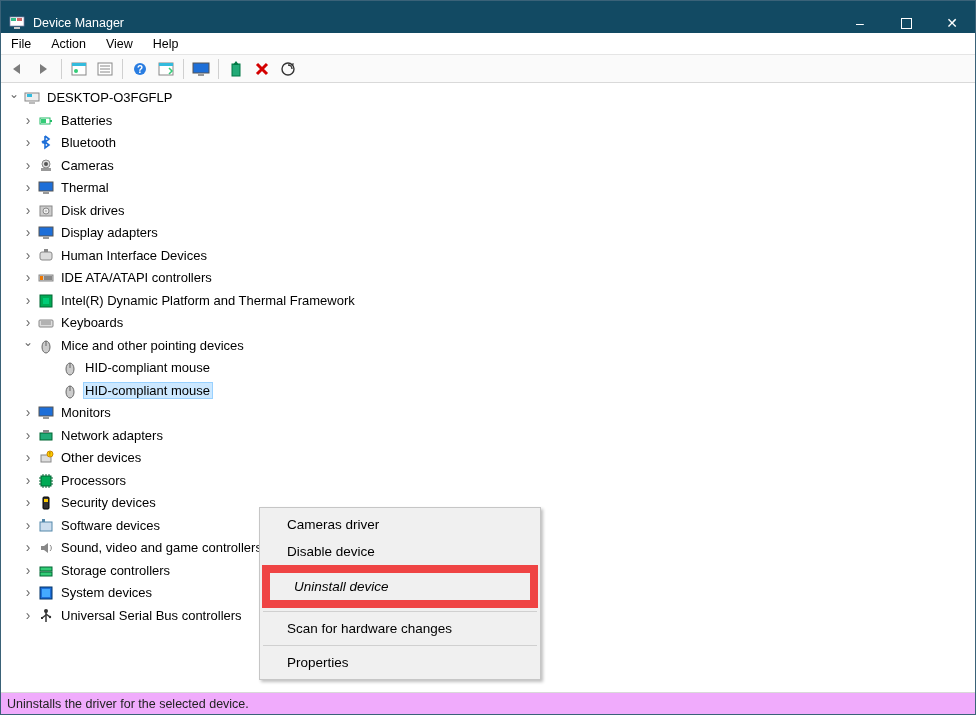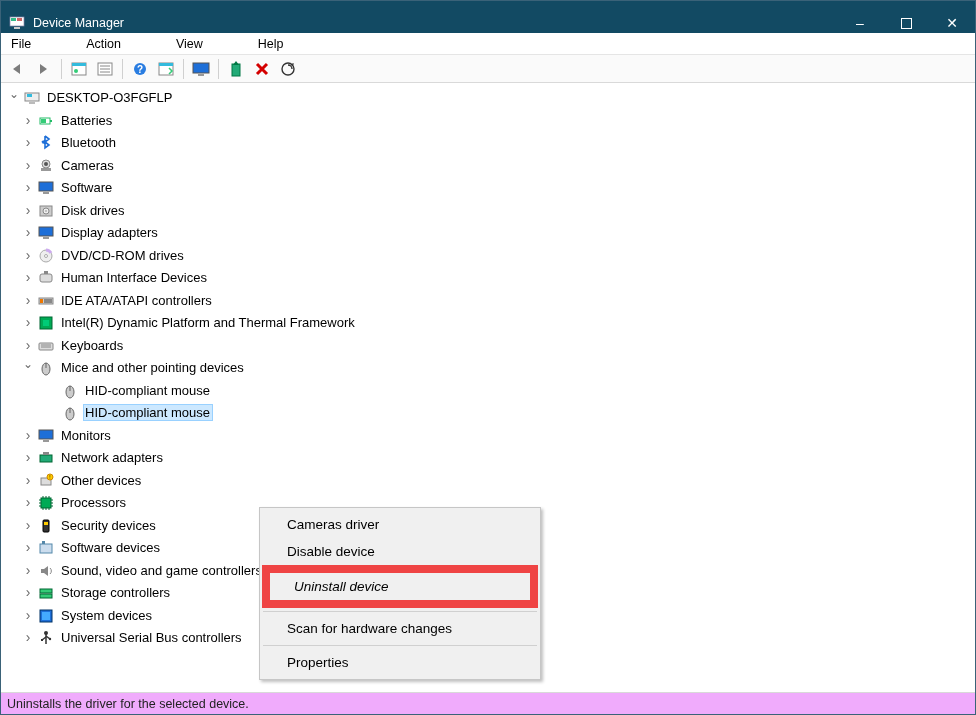--- a/index.html
+++ b/index.html
@@ -6,21 +6,21 @@
 html, body { width: 976px; height: 715px; overflow: hidden; background: #fff; }
 .window { width: 976px; height: 715px; border: 1px solid #3a6278; display: flex; flex-direction: column; position: relative; }
 
 
 .titlebar { height: 32px; background: #124A63; color: #fff; display: flex; align-items: center; padding: 12px 0 0 8px; font-size: 12.5px; }
 .title-icon { width: 16px; height: 16px; margin-right: 8px; display:inline-flex;align-items:center;justify-content:center;}
 .titlebar .spacer { flex: 1; }
 .winbtn { width: 46px; height: 32px; display: flex; align-items: center; justify-content: center; color: #fff; font-size: 14px; }
 
 
-.menubar { height: 22px; background: #fff; border-bottom: 1px solid #e5e5e5; display: flex; align-items: center; font-size: 12.5px; gap: 35px; }
+.menubar { height: 22px; background: #fff; border-bottom: 1px solid #e5e5e5; display: flex; align-items: center; font-size: 12.5px; }
 .menubar .menuitem { padding: 2px 10px; }
 
 
 .toolbar { height: 28px; background: #fafafa; border-bottom: 1px solid #d9d9d9; display: flex; align-items: center; padding: 0 4px; gap: 0; }
 .tbtn { width: 24px; height: 22px; display:flex;align-items:center;justify-content:center; margin:0 1px; border:1px solid transparent;}
 .tdiv { width:1px;height:20px;background:#d0d0d0;margin:0 4px;}
 
 
 .tree-container { flex: 1; overflow: auto; background:#fff; padding-top:6px; position:relative;}
 .tree { font-size: 13px; color:#000; }
@@ -197,21 +197,21 @@
     <span class="nlabel">Cameras</span>
         </div>
         <div class="node child-indent">
     <span class="caret collapsed"></span>
     <span class="nicon">
             <svg width="16" height="16" viewBox="0 0 16 16">
               <rect x="1" y="2" width="14" height="9" fill="#1e6fd8" stroke="#555"></rect>
               <rect x="5" y="12" width="6" height="2" fill="#999"></rect>
             </svg>
           </span>
-    <span class="nlabel">Software</span>
+    <span class="nlabel">Thermal</span>
         </div>
         <div class="node child-indent">
     <span class="caret collapsed"></span>
     <span class="nicon">
             <svg width="16" height="16" viewBox="0 0 16 16">
               <rect x="2" y="3" width="12" height="10" fill="#ccc" stroke="#888"></rect>
               <circle cx="8" cy="8" r="3" fill="#eee" stroke="#888"></circle>
               <circle cx="8" cy="8" r="0.8" fill="#888"></circle>
             </svg>
           </span>
@@ -219,31 +219,20 @@
         </div>
         <div class="node child-indent">
     <span class="caret collapsed"></span>
     <span class="nicon">
             <svg width="16" height="16" viewBox="0 0 16 16">
               <rect x="1" y="2" width="14" height="9" fill="#1e6fd8" stroke="#555"></rect>
               <rect x="5" y="12" width="6" height="2" fill="#999"></rect>
             </svg>
           </span>
     <span class="nlabel">Display adapters</span>
-        </div>
-        <div class="node child-indent">
-    <span class="caret collapsed"></span>
-    <span class="nicon">
-            <svg width="16" height="16" viewBox="0 0 16 16">
-              <circle cx="8" cy="8" r="6" fill="#eee" stroke="#aaa"></circle>
-              <circle cx="8" cy="8" r="1.5" fill="#fff" stroke="#aaa"></circle>
-              <path d="M8 2 a6 6 0 0 1 5 3" fill="none" stroke="#cae" stroke-width="3"></path>
-            </svg>
-          </span>
-    <span class="nlabel">DVD/CD-ROM drives</span>
         </div>
         <div class="node child-indent">
     <span class="caret collapsed"></span>
     <span class="nicon">
             <svg width="16" height="16" viewBox="0 0 16 16">
               <rect x="2" y="4" width="12" height="8" rx="2" fill="#ddd" stroke="#888"></rect>
               <rect x="6" y="1" width="4" height="3" fill="#888"></rect>
             </svg>
           </span>
     <span class="nlabel">Human Interface Devices</span>

